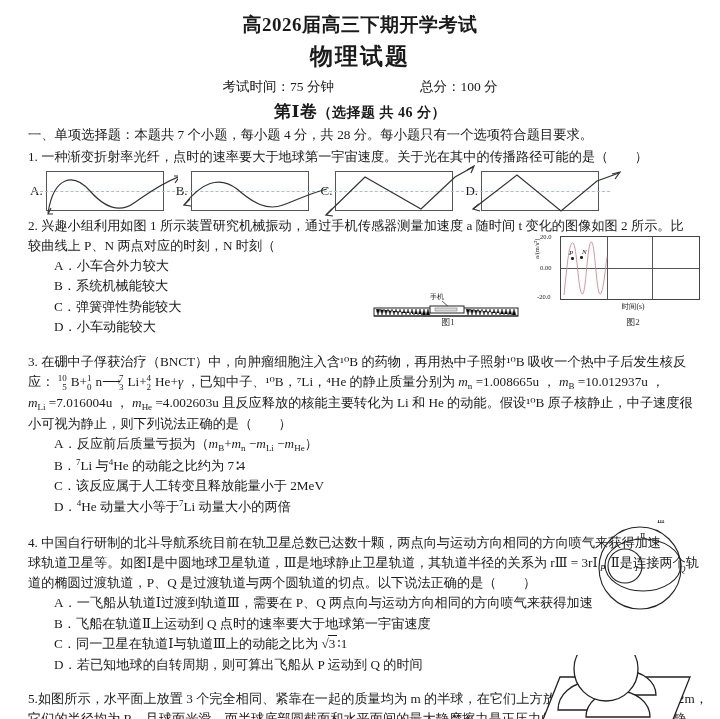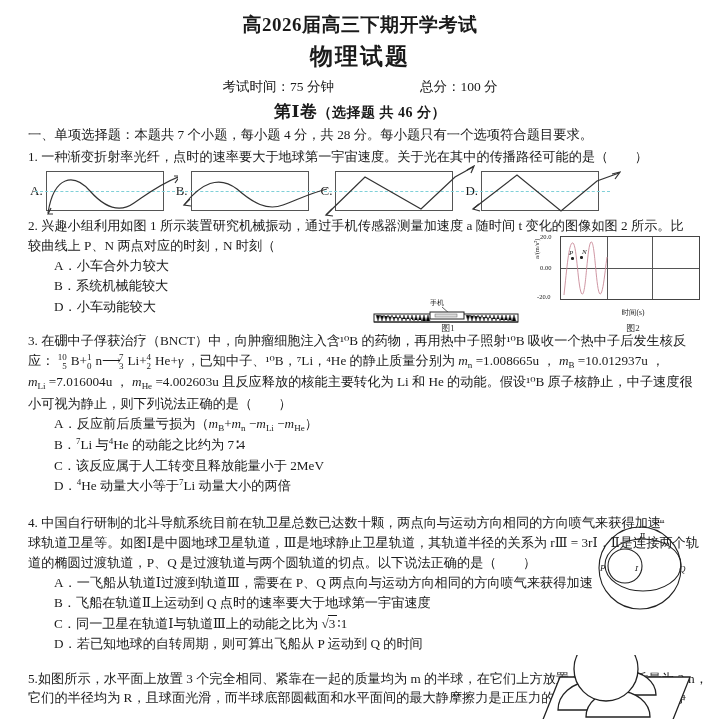--- a/index.html
+++ b/index.html
@@ -169,21 +169,21 @@
     position: absolute;
     left: -28px;
     top: 22px;
     font-size: 6.5px;
     transform: rotate(-90deg);
     transform-origin: left top;
     white-space: nowrap;
   }
   .xlab {
     font-size: 7.5px;
-    margin-top: 8px;
+    margin-top: 2px;
     margin-left: 32px;
   }
   .pn-lab {
     position: absolute;
     font-size: 7px;
     font-style: italic;
   }
 
   
   .q4-fig {
@@ -282,20 +282,21 @@
   <div class="q" style="padding-right:4px;">
     <div>
       <span>2.</span>
       <span>兴趣小组利用如图 1 所示装置研究机械振动，通过手机传感器测量加速度 a 随时间 t 变化的图像如图 2 所示。比</span>
     </div>
     <div>较曲线上 P、N 两点对应的时刻，N 时刻（</div>
   </div>
   <div class="opts">
     <div class="opt">A．小车合外力较大</div>
     <div class="opt">B．系统机械能较大</div>
+    <div class="opt">C．弹簧弹性势能较大</div>
     <div class="opt">D．小车动能较大</div>
   </div>
 
   <div class="q2-wrap">
     <div class="fig1">
       <div class="rail">
         <svg width="148" height="30">
 
           <text x="58" y="7" font-size="7" fill="#222">手机</text>
           <line x1="70" y1="9" x2="78" y2="16" stroke="#333" stroke-width="0.8"></line>

